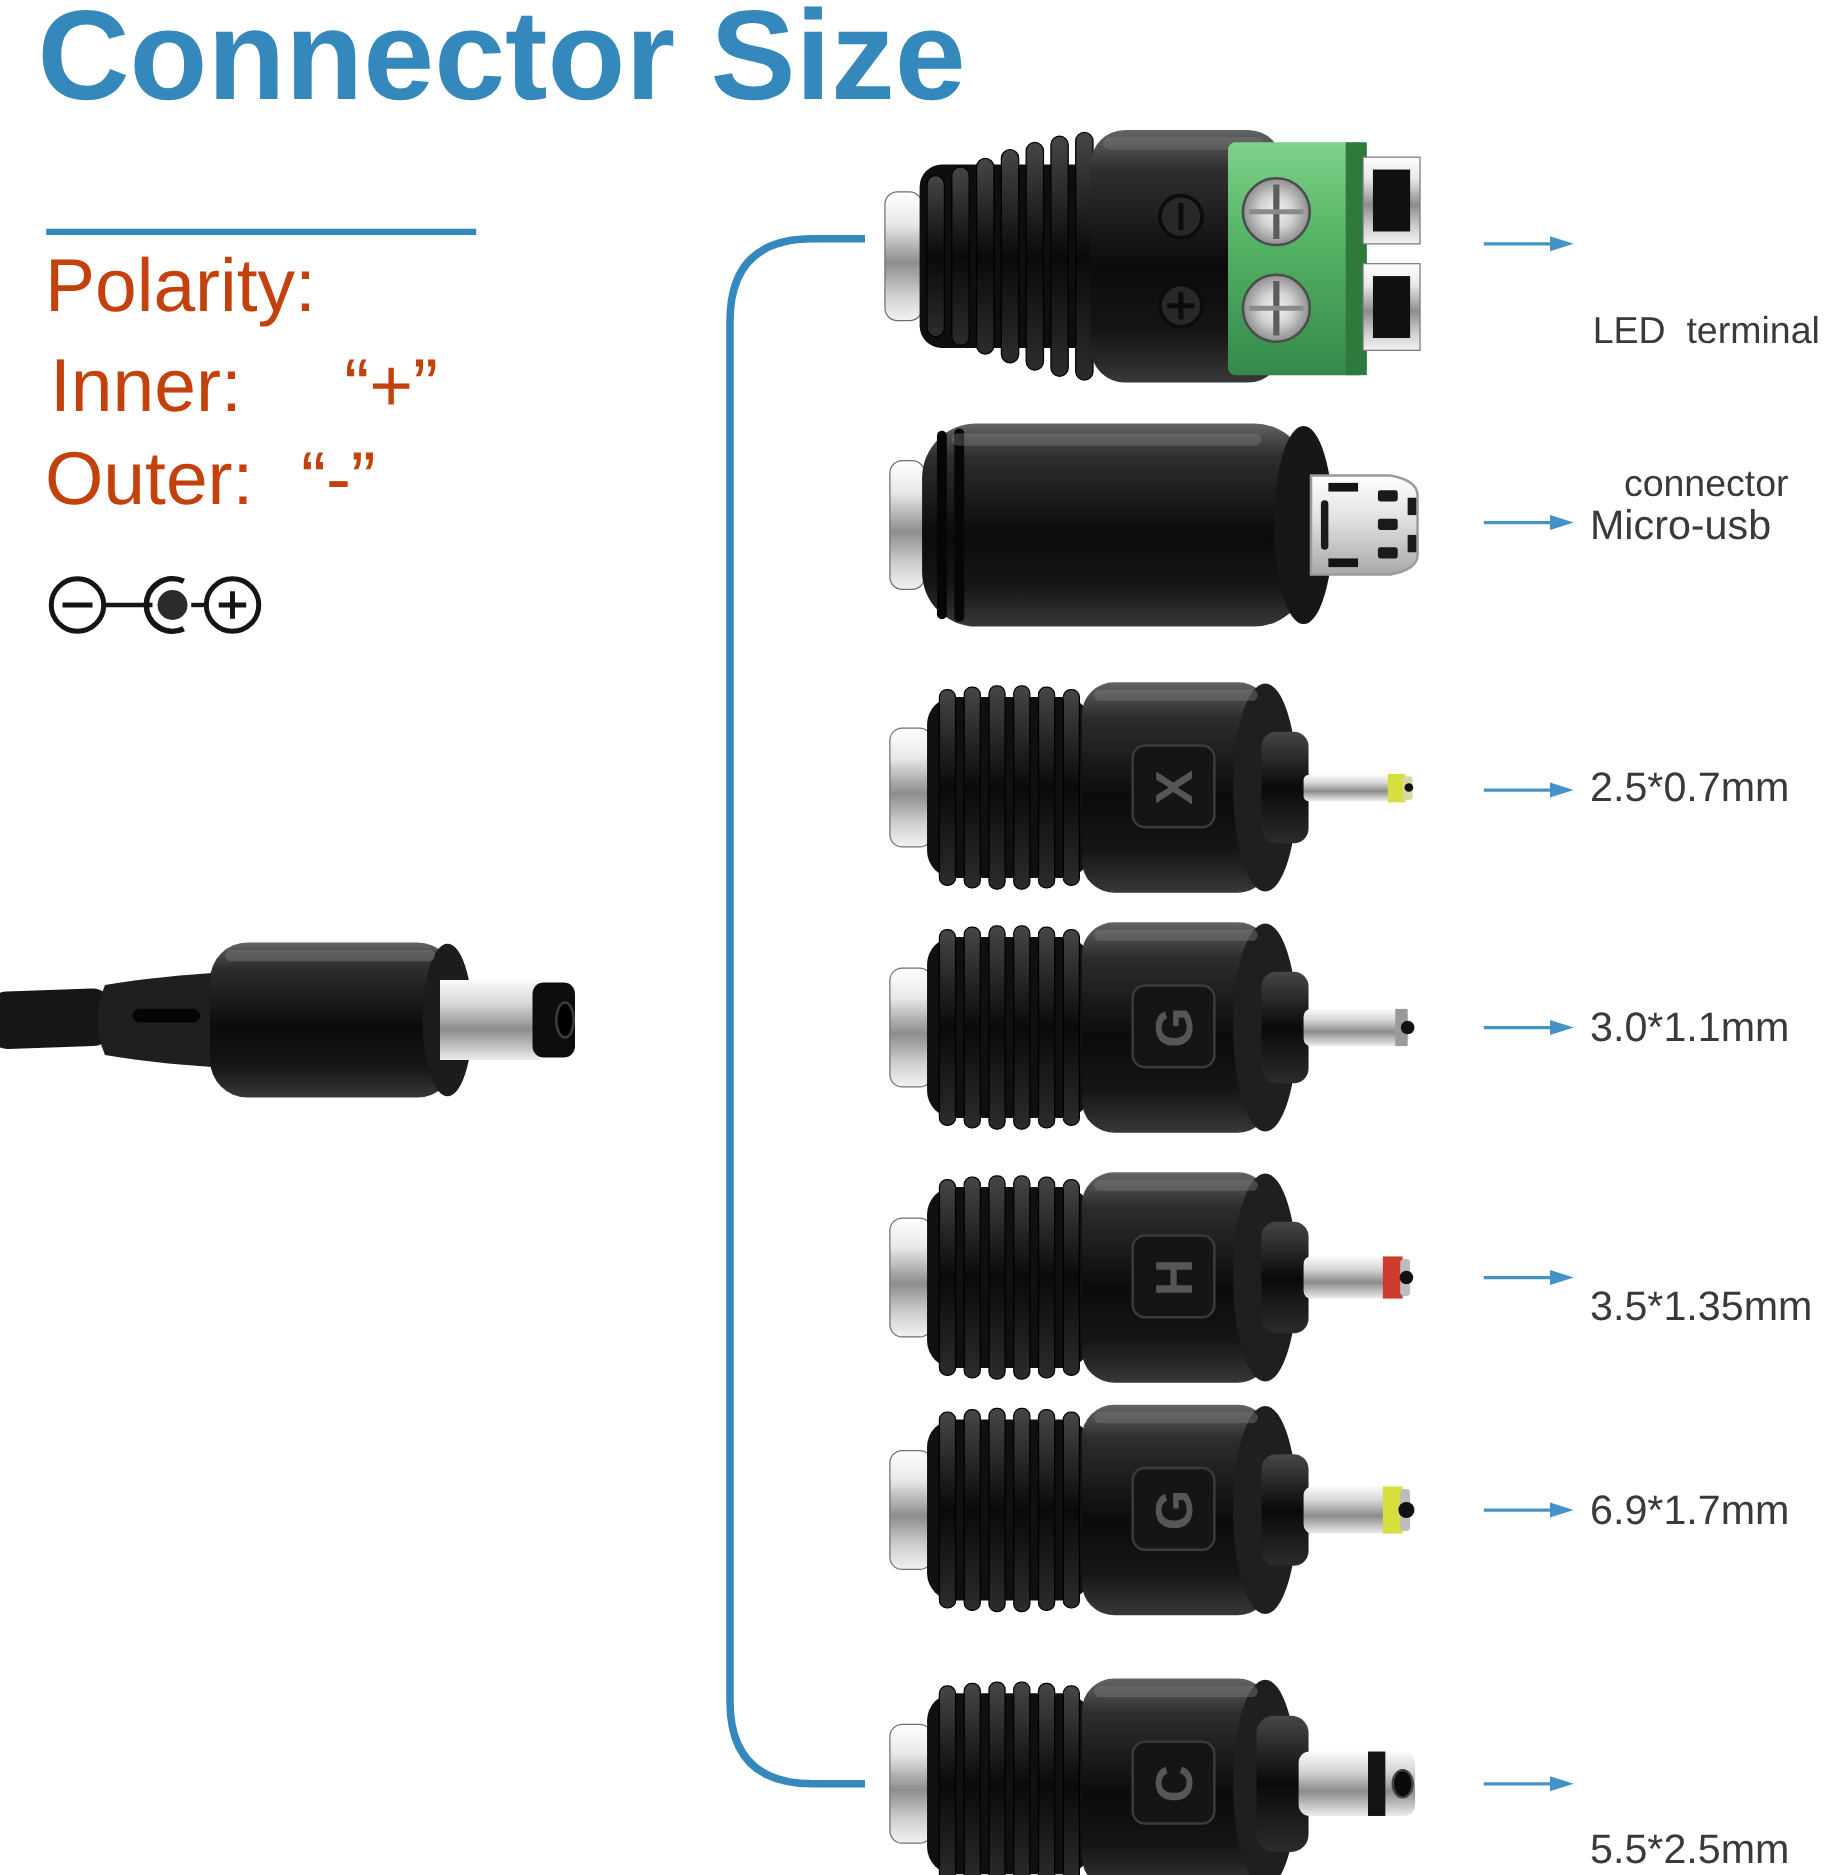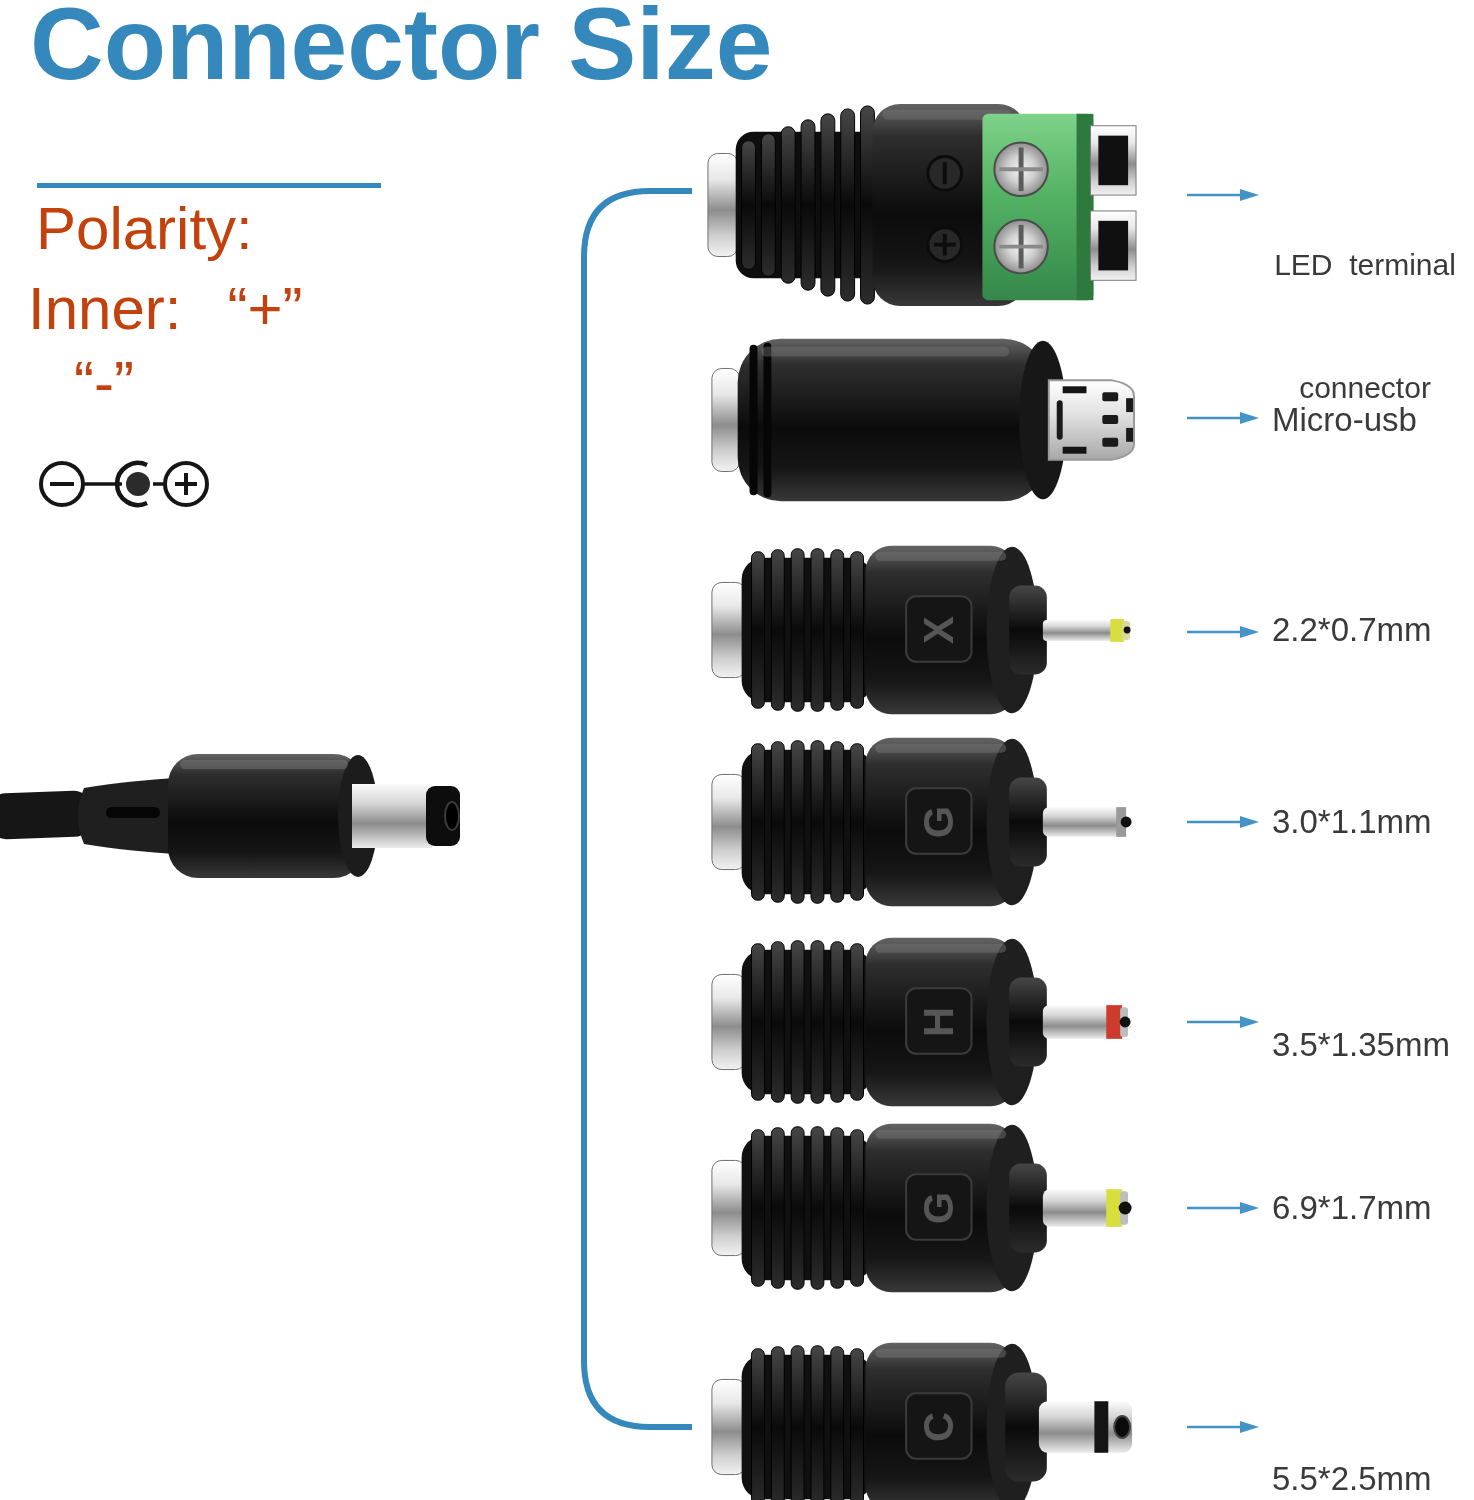--- a/index.html
+++ b/index.html
@@ -75,25 +75,26 @@
           <stop offset="0.4" stop-color="#e4e4e4"></stop>
         <stop offset="1" stop-color="#a8a8a8"></stop>
       </linearGradient>
     </defs>
   </svg>
 
   <div class="title">Connector Size</div>
 
   <div class="pol-rule"></div>
   <div class="pol-text" style="left:36px;top:194px;">Polarity:</div>
-  <div class="pol-text pol-row" style="left:28px;top:274px;">
+  <div class="pol-text pol-row" style="left:40px;top:274px;gap:36px;">
     <span>Inner:</span>
     <span class="pol-val">“+”</span>
   </div>
   <div class="pol-text pol-row" style="left:36px;top:348px;">
+    <span>Outer:</span>
     <span class="pol-val" style="margin-left:38px;">“-”</span>
   </div>
 
   <svg class="abs" style="left:36px;top:456px;width:176px;height:56px" viewBox="0 0 176 56">
     <circle cx="26" cy="28" r="21" fill="none" stroke="#151515" stroke-width="4"></circle>
     <line x1="14" y1="28" x2="38" y2="28" stroke="#151515" stroke-width="4"></line>
     <line x1="47" y1="28" x2="86" y2="28" stroke="#151515" stroke-width="3.5"></line>
     <path d="M 111 9 A 21 21 0 1 0 111 47" fill="none" stroke="#151515" stroke-width="4.5"></path>
     <circle cx="102" cy="28" r="12" fill="#2b2b2b"></circle>
     <line x1="117" y1="28" x2="129" y2="28" stroke="#151515" stroke-width="3.5"></line>
@@ -197,21 +198,21 @@
     <rect x="310" y="50" width="38" height="90" rx="12" fill="url(#gRib)"></rect>
     <rect x="344" y="85" width="72" height="21" rx="4" fill="url(#gPin)"></rect>
     <rect x="412" y="84" width="14" height="23" fill="#d9de3f"></rect>
     <rect x="424" y="86" width="8" height="19" rx="3" fill="#d8d8a0"></rect>
     <circle cx="429" cy="95" r="3.5" fill="#111111"></circle>
   </svg>
   <svg class="arrow" style="top:624px" viewBox="0 0 74 16">
     <line x1="1" y1="8" x2="55" y2="8" stroke="#4493c6" stroke-width="2.6"></line>
     <polygon points="54,2 73,8 54,14" fill="#4493c6"></polygon>
   </svg>
-  <div class="row-label" style="top:611px">2.2*0.7mm</div>
+  <div class="row-label" style="top:611px">2.5*0.7mm</div>
 
   <svg class="conn" style="top:727px;height:190px" viewBox="0 0 440 190">
     <rect x="10" y="47" width="34" height="96" rx="10" fill="url(#gMetal)" stroke="#6f6f6f"></rect>
     <rect x="40" y="22" width="132" height="146" rx="22" fill="#101010"></rect>
     <rect x="50" y="16" width="13" height="158" rx="6" fill="url(#gRib)" stroke="#000"></rect>
     <rect x="70" y="14" width="13" height="162" rx="6" fill="url(#gRib)" stroke="#000"></rect>
     <rect x="90" y="13" width="13" height="164" rx="6" fill="url(#gRib)" stroke="#000"></rect>
     <rect x="110" y="13" width="13" height="164" rx="6" fill="url(#gRib)" stroke="#000"></rect>
     <rect x="130" y="14" width="13" height="162" rx="6" fill="url(#gRib)" stroke="#000"></rect>
     <rect x="150" y="16" width="13" height="158" rx="6" fill="url(#gRib)" stroke="#000"></rect>

